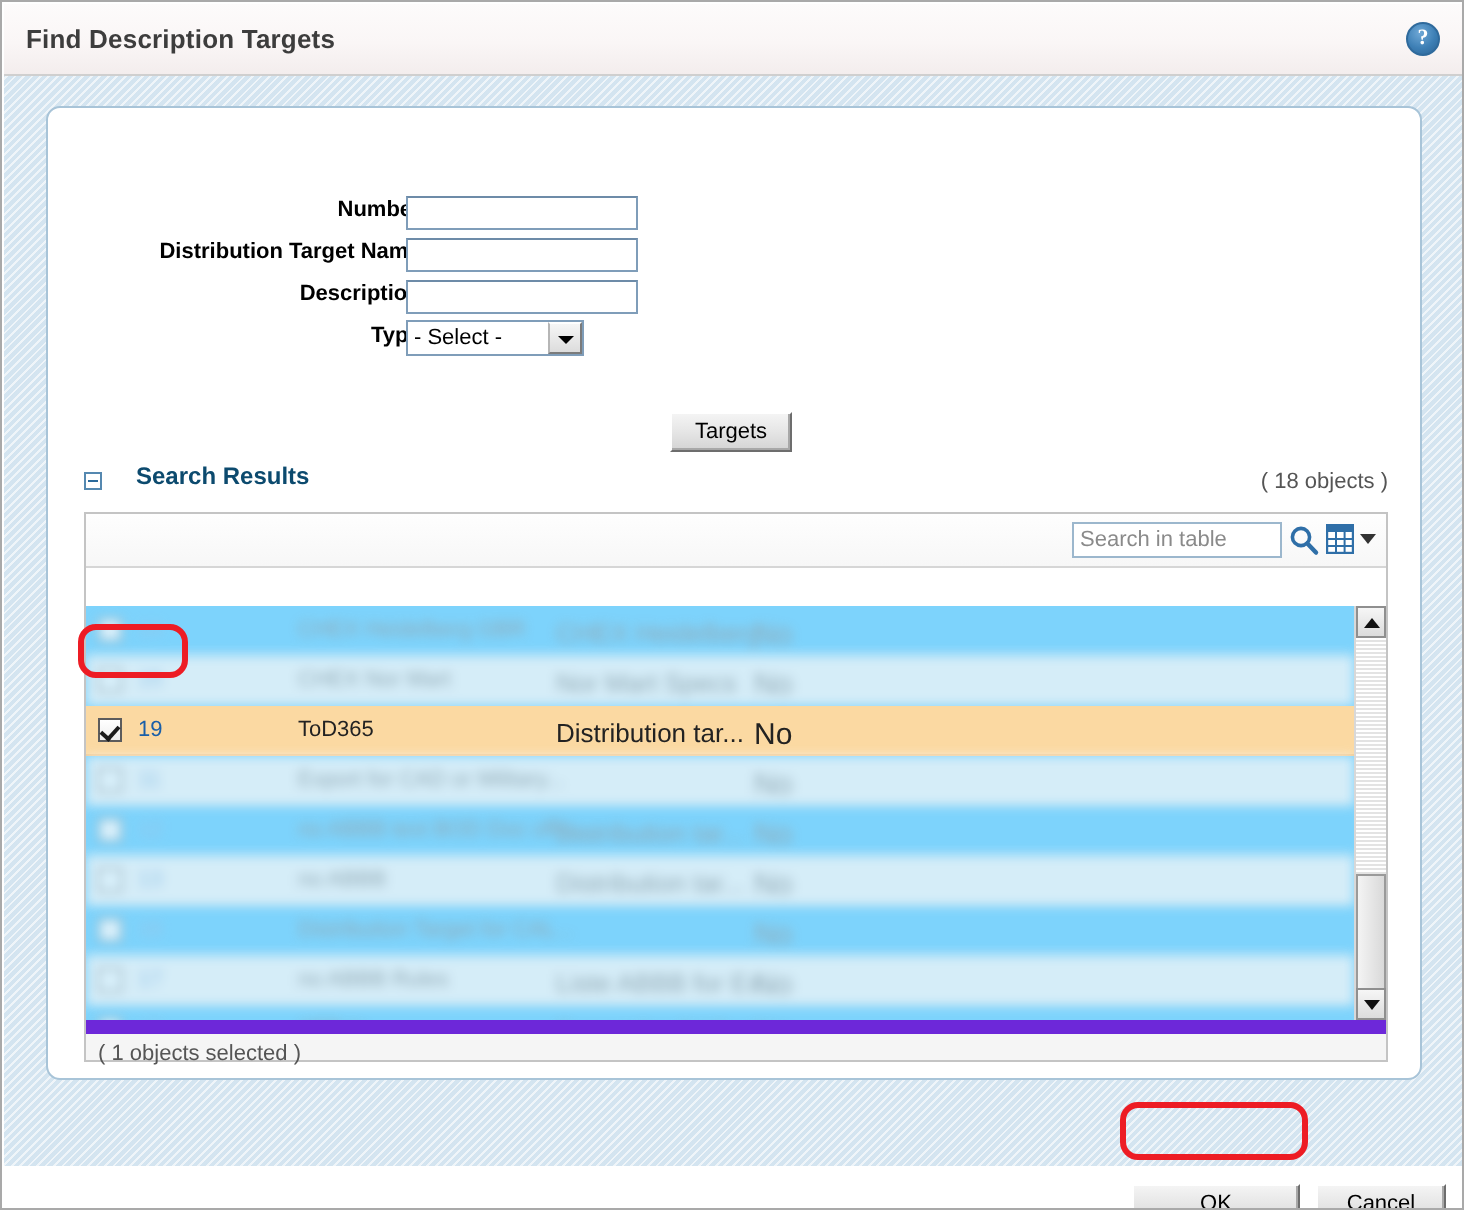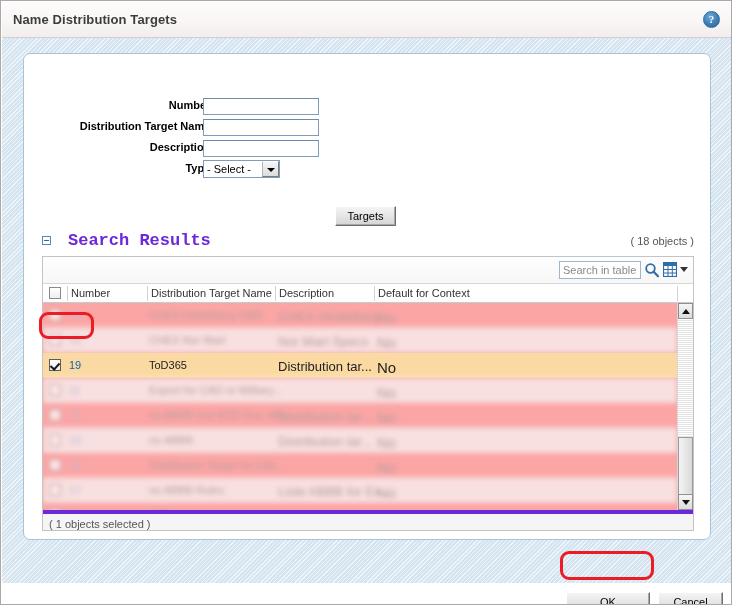--- a/index.html
+++ b/index.html
@@ -112,21 +112,21 @@
     background: #ffffff;
     box-sizing: border-box;
     font-family: "Liberation Sans", sans-serif;
     font-size: 11px;
     padding: 1px 2px;
     outline: none;
     color: #000;
   }
   .select-wrap {
     position: absolute;
-    width: 77px; height: 18px;
+    width: 89px; height: 18px;
     border: 1px solid #7f9db9;
     background: #ffffff;
     box-sizing: border-box;
     cursor: pointer;
   }
   .select-text {
     position: absolute;
     left: 3px; top: 2px;
     font-size: 11px;
     color: #000;
@@ -192,25 +192,24 @@
   .collapse-box:after {
     content: "";
     position: absolute;
     left: 1px; top: 3px;
     width: 5px; height: 1px;
     background: #2c6a9b;
   }
   .sr-title {
     position: absolute;
     left: 26px; top: -2px;
-    font-size: 17px;
+    font-size: 12px;
     font-weight: bold;
-    color: #6d28d9;
-    white-space: nowrap;
-    font-family: Liberation Mono, monospace;
+    color: #0c4a6e;
+    white-space: nowrap;
   }
   .sr-count {
     position: absolute;
     right: 0; top: 2px;
     font-size: 11px;
     color: #555555;
     white-space: nowrap;
   }
 
   
@@ -226,21 +225,21 @@
     position: absolute;
     left: 0; top: 0;
     width: 650px; height: 27px;
     background: linear-gradient(to bottom, #fefefe, #f7f7f7);
     border-bottom: 1px solid #d6d6d6;
     box-sizing: border-box;
   }
   .search-in-table {
     position: absolute;
     right: 52px; top: 4px;
-    width: 82px; height: 18px;
+    width: 105px; height: 18px;
     border: 1px solid #9cb7cd;
     background: #ffffff;
     box-sizing: border-box;
     font-family: "Liberation Sans", sans-serif;
     font-size: 11px;
     color: #000;
     padding: 1px 3px;
     outline: none;
   }
   .search-in-table::placeholder { color: #8a8a8a; }
@@ -295,21 +294,21 @@
     background: linear-gradient(to bottom, #ffffff, #ededed);
     box-sizing: border-box;
     cursor: pointer;
   }
 
   .table-body {
     position: absolute;
     left: 0; top: 46px;
     width: 650px; height: 207px;
     overflow: hidden;
-    background: #fca5a5;
+    background: #7dd3fc;
   }
   .row {
     position: absolute;
     left: 0;
     width: 634px; height: 25px;
     box-sizing: border-box;
     border-bottom: 1px solid #ececec;
   }
   .row.alt { background: #f7f7f7; }
   .row.selected {
@@ -426,21 +425,21 @@
     border-left: 4px solid transparent;
     border-right: 4px solid transparent;
     border-top: 5px solid #111;
   }
 
   .table-status {
     position: absolute;
     left: 0; bottom: 0;
     width: 650px; height: 20px;
     background: #f5f5f5;
-    border-top: 4px solid #6d28d9;
+    border-top: 7px solid #6d28d9;
     box-sizing: border-box;
   }
   .table-status span {
     position: absolute;
     left: 6px; top: 4px;
     font-size: 11px;
     color: #555555;
     white-space: nowrap;
   }
 
@@ -494,21 +493,21 @@
     line-height: 20px;
     white-space: nowrap;
   }
 </style>
 </head>
 <body>
 
 <div id="app">
 
   <div class="titlebar">
-    <div class="titlebar-title">Name Distribution Targets</div>
+    <div class="titlebar-title">Find Description Targets</div>
     <div class="help-icon">
       <span>?</span>
     </div>
   </div>
 
   <div class="dialog-body">
 
     <div class="panel">
 
       <div class="form-area">
@@ -553,32 +552,20 @@
               <rect x="1" y="1" width="12" height="3" fill="#2f6fa8"></rect>
               <line x1="5" y1="4" x2="5" y2="14" stroke="#2f6fa8" stroke-width="1"></line>
               <line x1="9.3" y1="4" x2="9.3" y2="14" stroke="#2f6fa8" stroke-width="1"></line>
               <line x1="1" y1="7.5" x2="13" y2="7.5" stroke="#2f6fa8" stroke-width="1"></line>
               <line x1="1" y1="11" x2="13" y2="11" stroke="#2f6fa8" stroke-width="1"></line>
             </svg>
           </div>
           <div class="chevron-down"></div>
         </div>
 
-        <div class="col-header">
-          <div class="hdr-checkbox"></div>
-          <div class="col-sep" style="left:24px;"></div>
-          <div class="cell" style="left:28px;">Number</div>
-          <div class="col-sep" style="left:104px;"></div>
-          <div class="cell" style="left:108px;">Distribution Target Name</div>
-          <div class="col-sep" style="left:232px;"></div>
-          <div class="cell" style="left:236px;">Description</div>
-          <div class="col-sep" style="left:331px;"></div>
-          <div class="cell" style="left:335px;">Default for Context</div>
-          <div class="col-sep" style="left:634px;"></div>
-        </div>
 
         <div class="table-body" id="table-body">
             <div class="row redacted" style="top: 0px;">
               <div class="cb"></div>
               <div class="c-num">14</div>
               <div class="c-name">CHEX Heidelberg GBR</div>
               <div class="c-desc">CHEX Heidelberg</div>
               <div class="c-def">No</div>
             </div>
             <div class="row alt redacted" style="top: 25px;">

